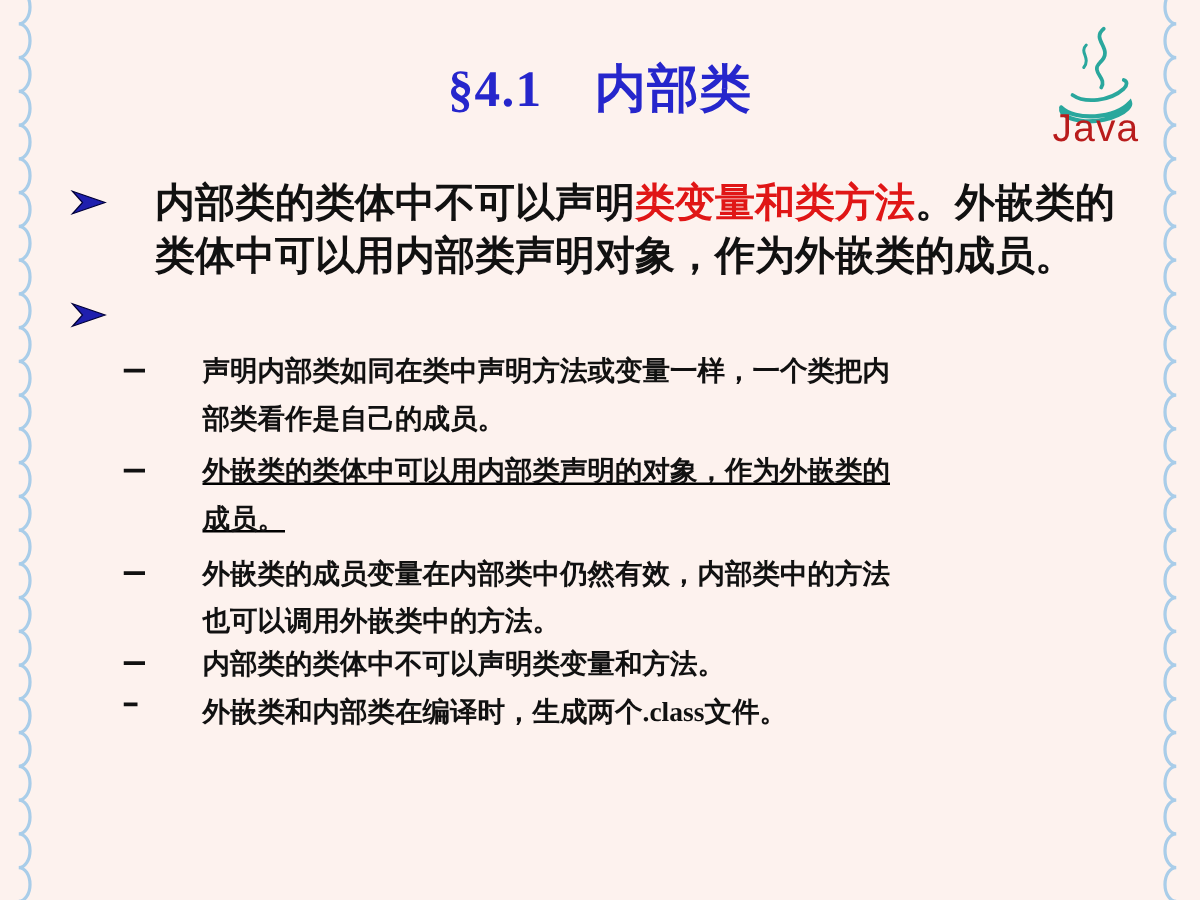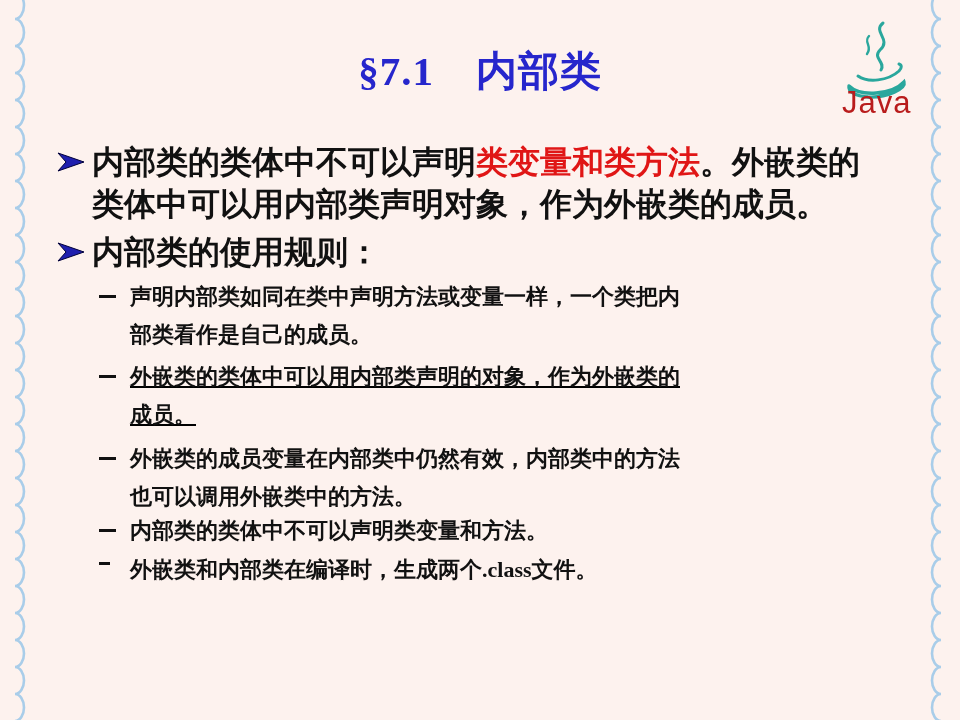--- a/index.html
+++ b/index.html
@@ -23,21 +23,21 @@
   
   .logo{position:absolute;top:20px;right:46px;width:78px;height:102px;}
   .logo svg{display:block;}
   .logo-text{
     position:absolute;left:6px;top:66px;width:72px;
     font-family:"Liberation Sans","DejaVu Sans",sans-serif;
     font-size:31px;color:#b91c1c;letter-spacing:1px;line-height:34px;
   }
   
   .row{position:absolute;display:flex;align-items:flex-start;}
-  .lines{white-space:nowrap;font-weight:bold;color:#111;}
+  .lines{white-space:nowrap;font-weight:bold;color:#111;margin-left:32px;}
   .lvl1 .lines{font-size:32px;line-height:42px;}
   .lvl2 .lines{font-size:22px;line-height:38px;}
   .arrow-marker{width:36px;padding-top:9px;flex:0 0 36px;}
   .dash-marker{width:31px;flex:0 0 31px;position:relative;}
   .dash-bar{position:absolute;left:0;top:17px;width:17px;height:3px;background:#111;}
   .dash-bar.small{top:11px;width:11px;height:3px;}
   .hl{color:#e01616;}
   .b1{left:56px;top:141px;}
   .b2{left:56px;top:231px;}
   .s1{left:99px;top:278px;}
@@ -49,21 +49,21 @@
 </head>
 <body>
 
 <div class="slide">
 
   <svg class="border-svg" viewBox="0 0 960 720" aria-hidden="true">
     <path id="scallop-left" d="M 15 -8 a9 13.5 0 0 1 0 27 a9 13.5 0 0 1 0 27 a9 13.5 0 0 1 0 27 a9 13.5 0 0 1 0 27 a9 13.5 0 0 1 0 27 a9 13.5 0 0 1 0 27 a9 13.5 0 0 1 0 27 a9 13.5 0 0 1 0 27 a9 13.5 0 0 1 0 27 a9 13.5 0 0 1 0 27 a9 13.5 0 0 1 0 27 a9 13.5 0 0 1 0 27 a9 13.5 0 0 1 0 27 a9 13.5 0 0 1 0 27 a9 13.5 0 0 1 0 27 a9 13.5 0 0 1 0 27 a9 13.5 0 0 1 0 27 a9 13.5 0 0 1 0 27 a9 13.5 0 0 1 0 27 a9 13.5 0 0 1 0 27 a9 13.5 0 0 1 0 27 a9 13.5 0 0 1 0 27 a9 13.5 0 0 1 0 27 a9 13.5 0 0 1 0 27 a9 13.5 0 0 1 0 27 a9 13.5 0 0 1 0 27 a9 13.5 0 0 1 0 27 a9 13.5 0 0 1 0 27"></path>
     <path id="scallop-right" d="M 941 -8 a9 13.5 0 0 0 0 27 a9 13.5 0 0 0 0 27 a9 13.5 0 0 0 0 27 a9 13.5 0 0 0 0 27 a9 13.5 0 0 0 0 27 a9 13.5 0 0 0 0 27 a9 13.5 0 0 0 0 27 a9 13.5 0 0 0 0 27 a9 13.5 0 0 0 0 27 a9 13.5 0 0 0 0 27 a9 13.5 0 0 0 0 27 a9 13.5 0 0 0 0 27 a9 13.5 0 0 0 0 27 a9 13.5 0 0 0 0 27 a9 13.5 0 0 0 0 27 a9 13.5 0 0 0 0 27 a9 13.5 0 0 0 0 27 a9 13.5 0 0 0 0 27 a9 13.5 0 0 0 0 27 a9 13.5 0 0 0 0 27 a9 13.5 0 0 0 0 27 a9 13.5 0 0 0 0 27 a9 13.5 0 0 0 0 27 a9 13.5 0 0 0 0 27 a9 13.5 0 0 0 0 27 a9 13.5 0 0 0 0 27 a9 13.5 0 0 0 0 27 a9 13.5 0 0 0 0 27"></path>
   </svg>
 
-  <div class="title">§7.1　内部类</div>
+  <div class="title">§4.1　内部类</div>
 
   <div class="logo">
     <svg width="78" height="102" viewBox="0 0 78 102" aria-hidden="true">
       <g fill="none" stroke="#2aa79d" stroke-linecap="round">
         <path stroke-width="3" d="M47 3 C36 12, 56 19, 44 30 C36 38, 50 42, 45 50"></path>
         <path stroke-width="2.4" d="M33 16 C27 22, 37 26, 31 34"></path>
         <path stroke-width="3" d="M22 56 C32 63, 52 61, 63 51 C66 48, 66 45, 63 44"></path>
         <path stroke-width="3.4" d="M13 66 C24 77, 56 75, 68 62 C70 68, 52 78, 32 77 C20 76, 12 72, 13 66"></path>
       </g>
     </svg>
@@ -81,23 +81,20 @@
       <div>类体中可以用内部类声明对象，作为外嵌类的成员。</div>
     </div>
   </div>
 
   <div class="row lvl1 b2">
     <span class="arrow-marker">
       <svg width="30" height="24" viewBox="0 0 30 24">
           <path d="M2 3 L28 12 L2 21 L10 12 Z" fill="#1f1fae" stroke="#00003a" stroke-width="1"></path>
         </svg>
     </span>
-    <div class="lines">
-      <div>内部类的使用规则：</div>
-    </div>
   </div>
 
   <div class="row lvl2 s1">
     <span class="dash-marker">
         <span class="dash-bar"></span>
       </span>
     <div class="lines">
       <div>声明内部类如同在类中声明方法或变量一样，一个类把内</div>
       <div>部类看作是自己的成员。</div>
     </div>

